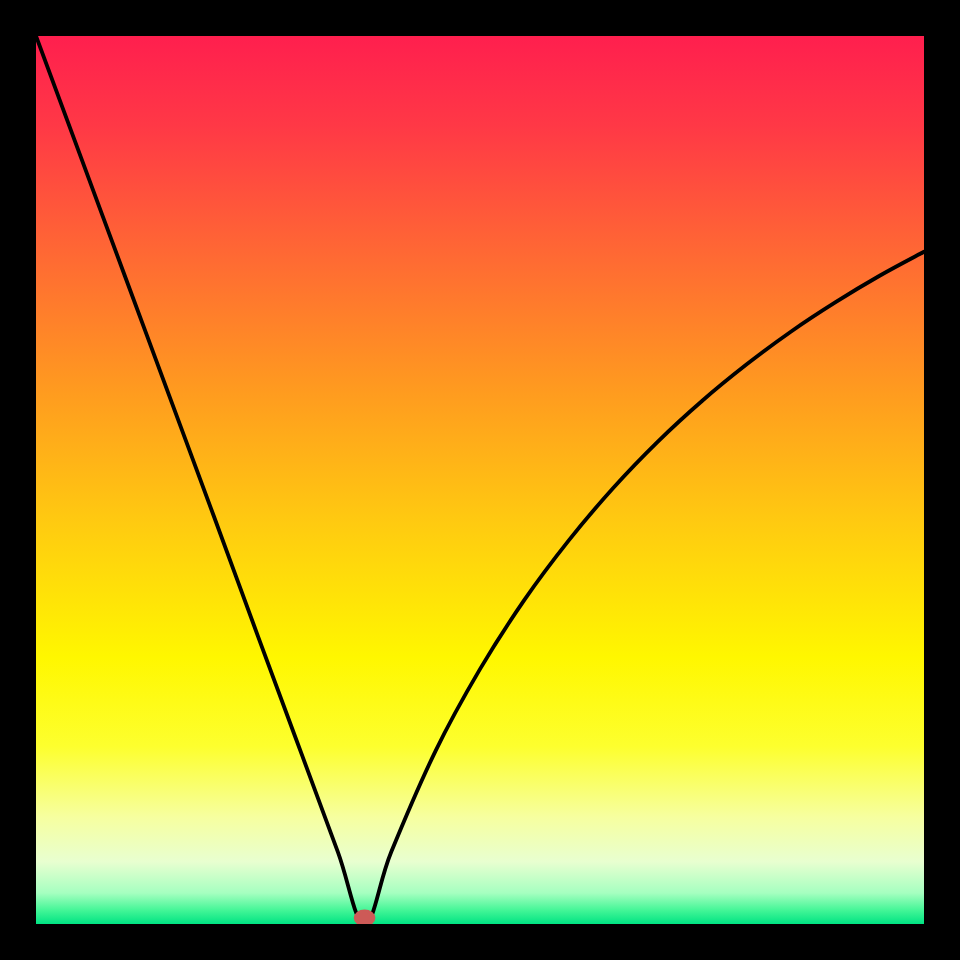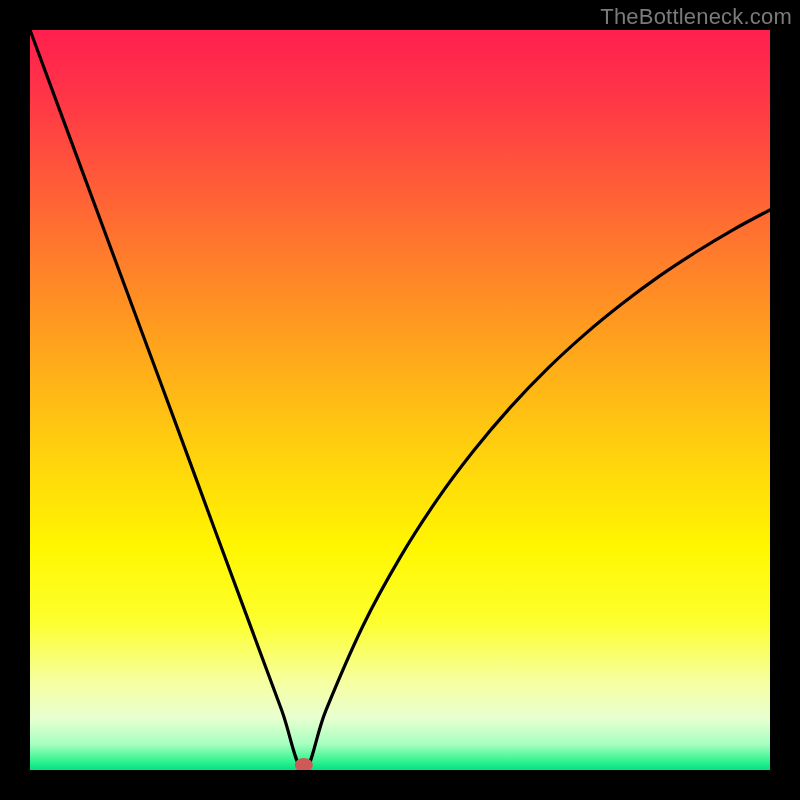--- a/index.html
+++ b/index.html
@@ -39,21 +39,20 @@
   }
   svg {
     display: block;
   }
 </style>
 </head>
 <body>
 
 <div class="frame">
 
-  <div class="credit">TheBottleneck.com</div>
 
   <div class="plot">
     <svg id="chart-svg" width="740" height="740" viewBox="0 0 740 740">
       <defs>
         <linearGradient id="bg-grad" x1="0" y1="0" x2="0" y2="1">
             <stop offset="0%" stop-color="#ff1f4e"></stop>
             <stop offset="10%" stop-color="#ff3846"></stop>
             <stop offset="25%" stop-color="#ff6a33"></stop>
             <stop offset="40%" stop-color="#ff9b1f"></stop>
             <stop offset="55.00000000000001%" stop-color="#ffcb10"></stop>

